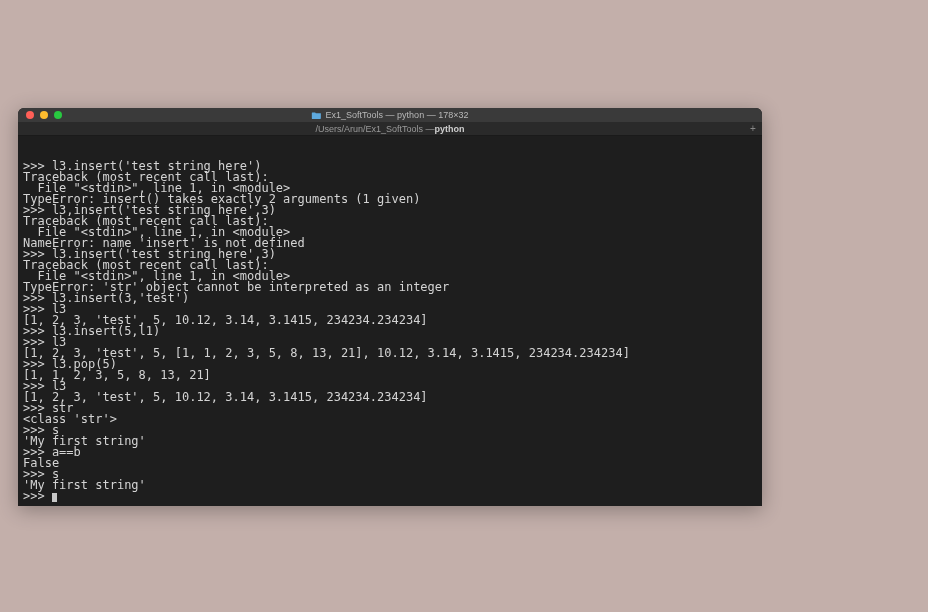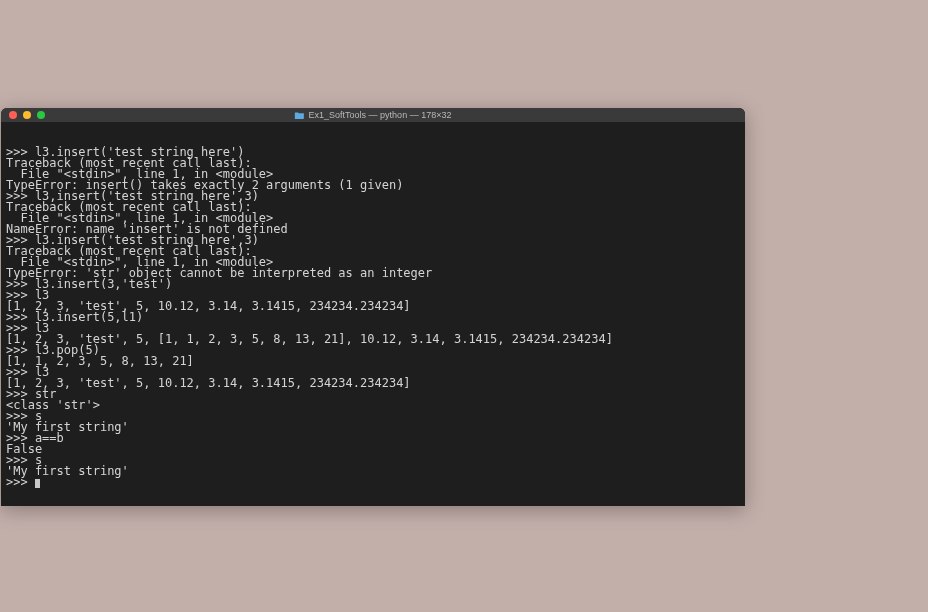--- a/index.html
+++ b/index.html
@@ -9,21 +9,21 @@
     }
     body {
       background: #c3afaa;
       width: 928px;
       height: 612px;
       font-family: "Menlo", "Monaco", "Consolas", monospace;
       overflow: hidden;
     }
     .terminal-window {
       position: absolute;
-      left: 1px;
+      left: 18px;
       top: 108px;
       width: 744px;
       height: 398px;
       background: #1e1e1e;
       border-radius: 6px 6px 0 0;
       box-shadow: 0 4px 20px rgba(0,0,0,0.3);
       overflow: hidden;
       display: flex;
       flex-direction: column;
     }
@@ -128,16 +128,21 @@
     </div>
     <div class="title-text">
       <span class="folder-icon">
         <svg viewBox="0 0 14 11" width="10" height="8">
             <path fill="#5ea9dd" d="M1 2h4l1 1h7v7a1 1 0 0 1-1 1H1a1 1 0 0 1-1-1V3a1 1 0 0 1 1-1z"></path>
           </svg>
       </span>
       <span>Ex1_SoftTools — python — 178×32</span>
     </div>
   </div>
+  <div class="tab-bar">
+    <span>/Users/Arun/Ex1_SoftTools — </span>
+      <span class="bold-part">python</span>
+    <div class="tab-add">+</div>
+  </div>
   <div class="terminal-body">
     <div id="terminal-lines"><div class="terminal-line">&gt;&gt;&gt; l3.insert('test string here')</div><div class="terminal-line">Traceback (most recent call last):</div><div class="terminal-line">  File "&lt;stdin&gt;", line 1, in &lt;module&gt;</div><div class="terminal-line">TypeError: insert() takes exactly 2 arguments (1 given)</div><div class="terminal-line">&gt;&gt;&gt; l3,insert('test string here',3)</div><div class="terminal-line">Traceback (most recent call last):</div><div class="terminal-line">  File "&lt;stdin&gt;", line 1, in &lt;module&gt;</div><div class="terminal-line">NameError: name 'insert' is not defined</div><div class="terminal-line">&gt;&gt;&gt; l3.insert('test string here',3)</div><div class="terminal-line">Traceback (most recent call last):</div><div class="terminal-line">  File "&lt;stdin&gt;", line 1, in &lt;module&gt;</div><div class="terminal-line">TypeError: 'str' object cannot be interpreted as an integer</div><div class="terminal-line">&gt;&gt;&gt; l3.insert(3,'test')</div><div class="terminal-line">&gt;&gt;&gt; l3</div><div class="terminal-line">[1, 2, 3, 'test', 5, 10.12, 3.14, 3.1415, 234234.234234]</div><div class="terminal-line">&gt;&gt;&gt; l3.insert(5,l1)</div><div class="terminal-line">&gt;&gt;&gt; l3</div><div class="terminal-line">[1, 2, 3, 'test', 5, [1, 1, 2, 3, 5, 8, 13, 21], 10.12, 3.14, 3.1415, 234234.234234]</div><div class="terminal-line">&gt;&gt;&gt; l3.pop(5)</div><div class="terminal-line">[1, 1, 2, 3, 5, 8, 13, 21]</div><div class="terminal-line">&gt;&gt;&gt; l3</div><div class="terminal-line">[1, 2, 3, 'test', 5, 10.12, 3.14, 3.1415, 234234.234234]</div><div class="terminal-line">&gt;&gt;&gt; str</div><div class="terminal-line">&lt;class 'str'&gt;</div><div class="terminal-line">&gt;&gt;&gt; s</div><div class="terminal-line">'My first string'</div><div class="terminal-line">&gt;&gt;&gt; a==b</div><div class="terminal-line">False</div><div class="terminal-line">&gt;&gt;&gt; s</div><div class="terminal-line">'My first string'</div><div class="terminal-line">&gt;&gt;&gt; <span class="cursor"></span></div></div>
   </div>
 </div>
 
 </body></html>

